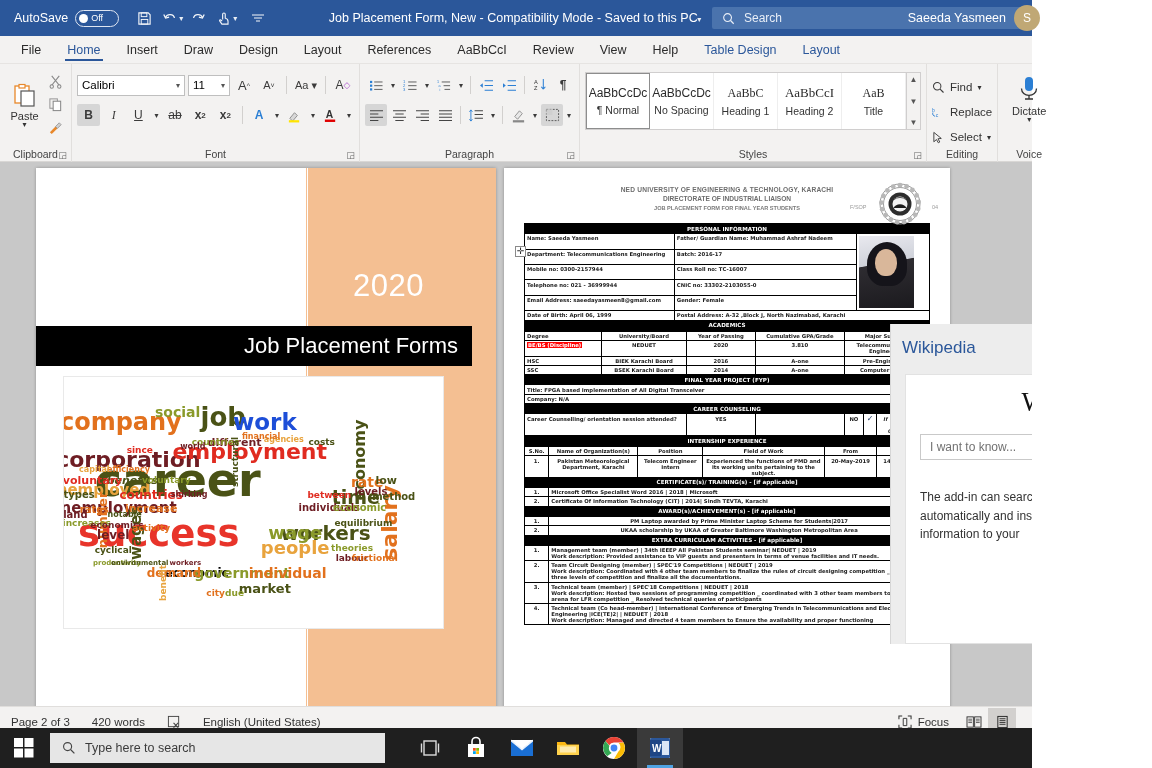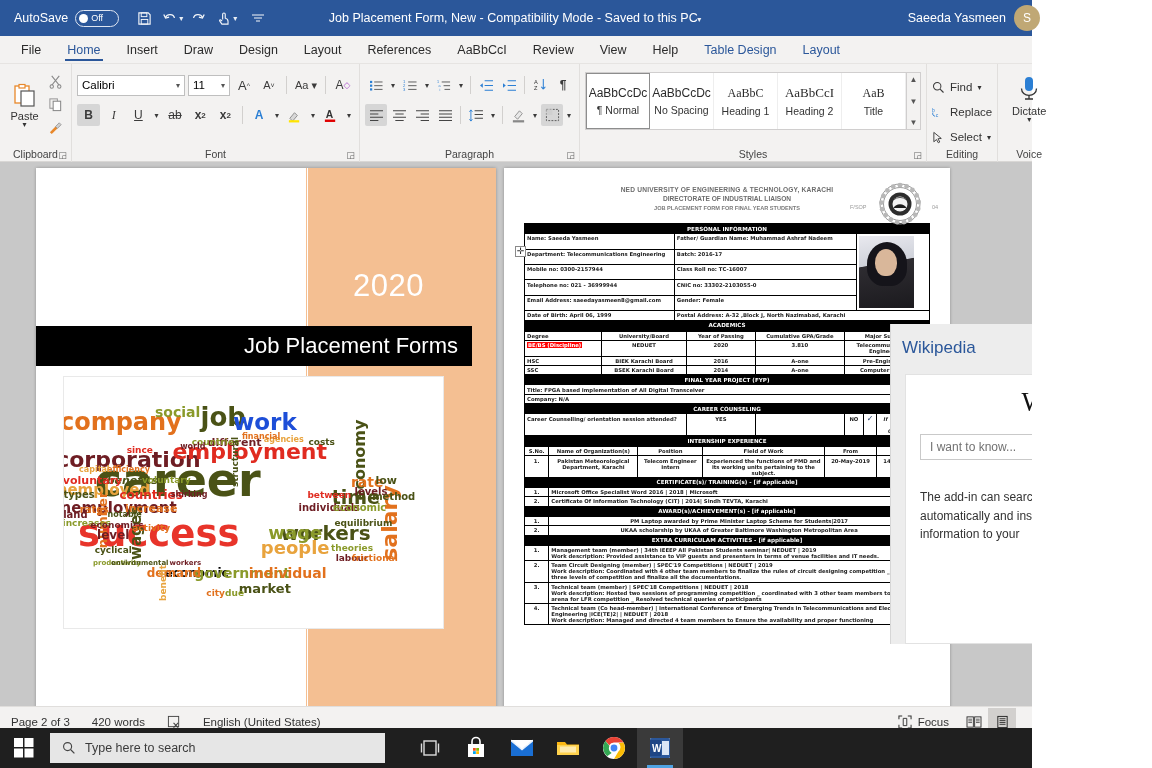--- a/index.html
+++ b/index.html
@@ -310,20 +310,27 @@
         </svg>
     </span>
 
     <div class="tb-title">
       <span>Job Placement Form, New  -  Compatibility Mode</span>
       <span>  -  </span>
       <span>Saved to this PC</span>
       <span class="caret-sm"> ▾</span>
     </div>
 
+    <div class="tb-search">
+      <svg width="13" height="13" viewBox="0 0 14 14">
+          <circle cx="6" cy="6" r="4.2" fill="none" stroke="#e8eef7" stroke-width="1.2"></circle>
+          <path d="M9.2 9.2L12.6 12.6" stroke="#e8eef7" stroke-width="1.3"></path>
+        </svg>
+      <span>Search</span>
+    </div>
 
     <div class="tb-user">
       <span>Saeeda Yasmeen</span>
       <span class="avatar">S</span>
     </div>
   </div>
 
   <div class="tabs">
     <div class="tab">File</div>
     <div class="tab active">Home</div>

